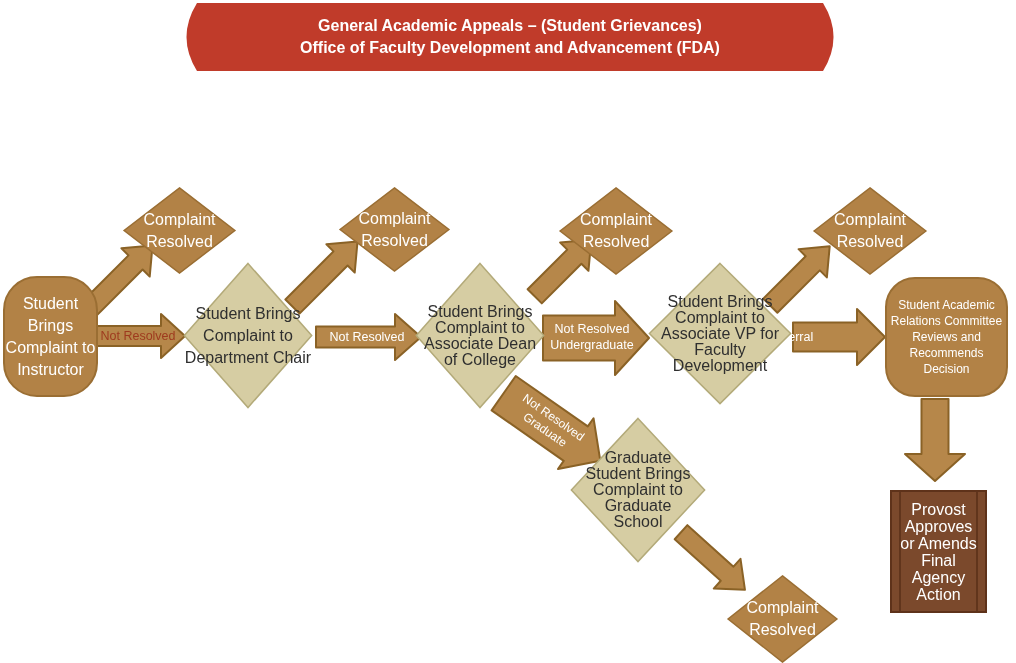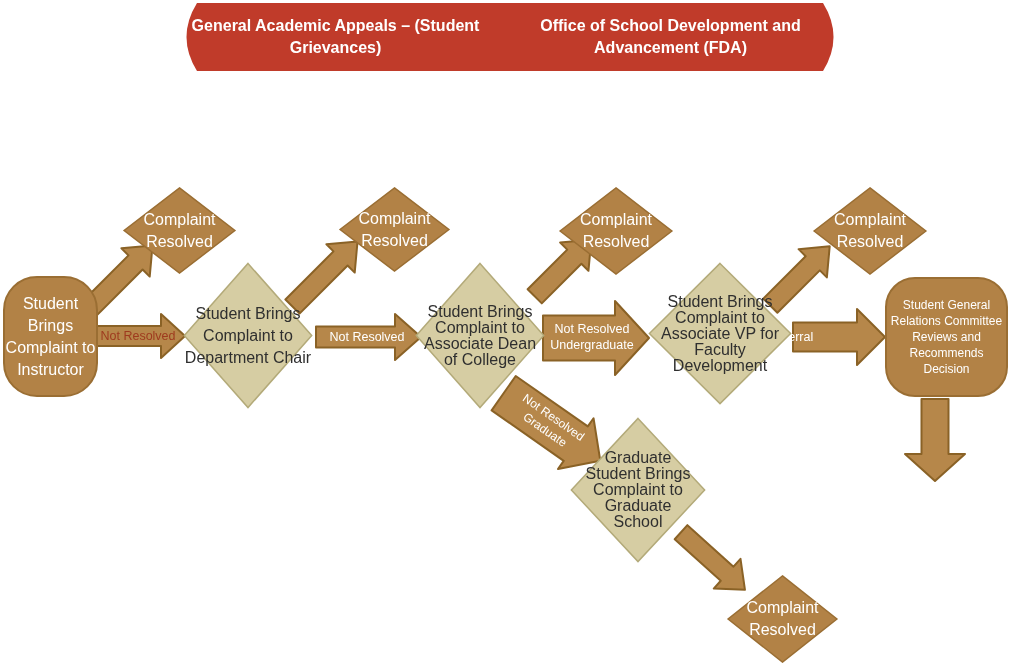--- a/index.html
+++ b/index.html
@@ -6,21 +6,21 @@
   #canvas{
     position:relative;width:1016px;height:663px;background:#ffffff;overflow:hidden;
     font-family:"Liberation Sans",sans-serif;
   }
   
   .banner{position:absolute;left:175px;top:2px;width:670px;height:70px;}
   .banner svg{position:absolute;left:0;top:0;width:100%;height:100%;}
   .banner path{fill:var(--banner-red,#c03b2a);}
   .banner-text{
     position:absolute;left:0;top:0;width:100%;height:100%;
-    display:flex;flex-direction:row;align-items:center;justify-content:center;
+    display:flex;flex-direction:column;align-items:center;justify-content:center;
     color:#fff;font-weight:bold;font-size:16px;line-height:22px;text-align:center;
   }
   
   .node{position:absolute;}
   .node svg{position:absolute;left:0;top:0;width:100%;height:100%;overflow:visible;}
   .dshape polygon{stroke-width:1.5px;}
   .dshape.tan polygon{fill:var(--shape-tan,#d6cda3);stroke:var(--shape-tan-border,#b3aa79);}
   .dshape.brown polygon{fill:var(--shape-brown,#b28246);stroke:var(--shape-brown-border,#9a6e33);}
   .nlabel{
     position:absolute;left:0;top:0;width:100%;height:100%;
@@ -64,21 +64,21 @@
 
 <div id="canvas">
 
   <div class="banner">
     <svg viewBox="0 0 670 70" preserveAspectRatio="none">
       <polygon points="" style="display:none"></polygon>
       <path d="M 22 1 L 648 1 Q 669 35 648 69 L 22 69 Q 1 35 22 1 Z"></path>
     </svg>
     <div class="banner-text">
       <div>General Academic Appeals – (Student Grievances)</div>
-      <div>Office of School Development and Advancement (FDA)</div>
+      <div>Office of Faculty Development and Advancement (FDA)</div>
     </div>
   </div>
 
   <svg class="blk" style="left:97px;top:314px" width="88" height="44">
     <polygon points="0,12 64,12 64,0 88,22 64,44 64,32 0,32"></polygon>
   </svg>
 
   <svg class="blk" style="left:316px;top:314px" width="105" height="46">
     <polygon points="0,12.5 79,12.5 79,0 105,23 79,46 79,33.5 0,33.5"></polygon>
   </svg>
@@ -198,21 +198,31 @@
         <polygon points="50,1 99,50 50,99 1,50" vector-effect="non-scaling-stroke"></polygon>
       </svg>
     <div class="nlabel ontan tight">Graduate
 Student Brings
 Complaint to
 Graduate
 School</div>
   </div>
 
   <div class="node roundrect" style="left:885px;top:277px;width:123px;height:120px;border-radius:30px">
-    <div class="nlabel onbrown tight" style="font-size:12px">Student General
+    <div class="nlabel onbrown tight" style="font-size:12px">Student Academic
 Relations Committee
 Reviews and
 Recommends
 Decision</div>
   </div>
 
+  <div class="node provost" style="left:890px;top:490px;width:97px;height:123px">
+    <div class="bar l"></div>
+    <div class="bar r"></div>
+    <div class="nlabel onbrown tight" style="line-height:17px">Provost
+Approves
+or Amends
+Final
+Agency
+Action</div>
+  </div>
 
 </div>
 
 </body></html>

